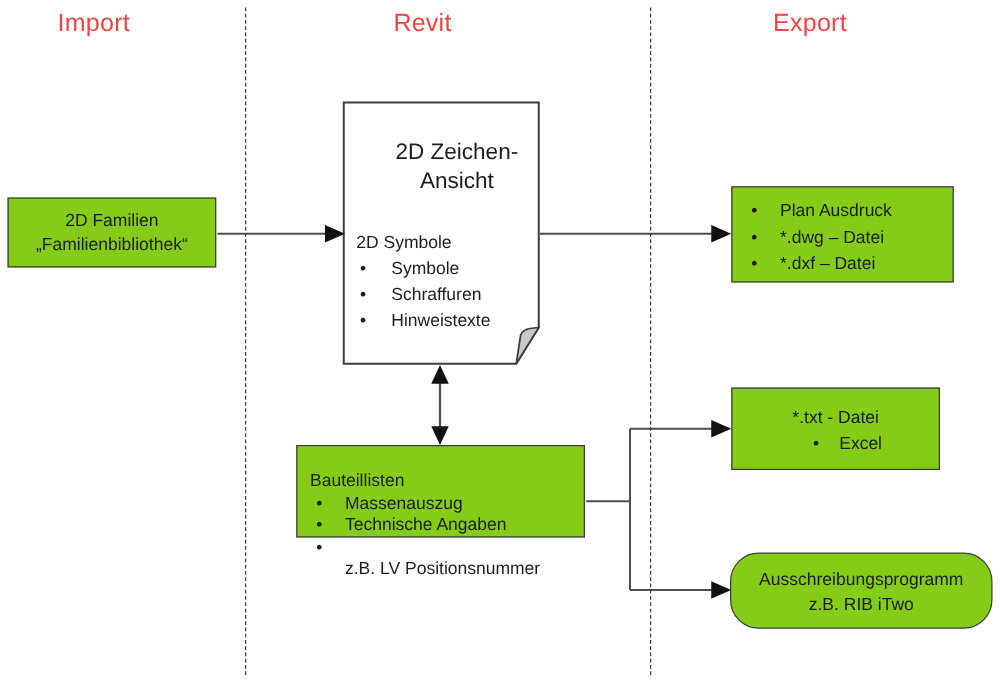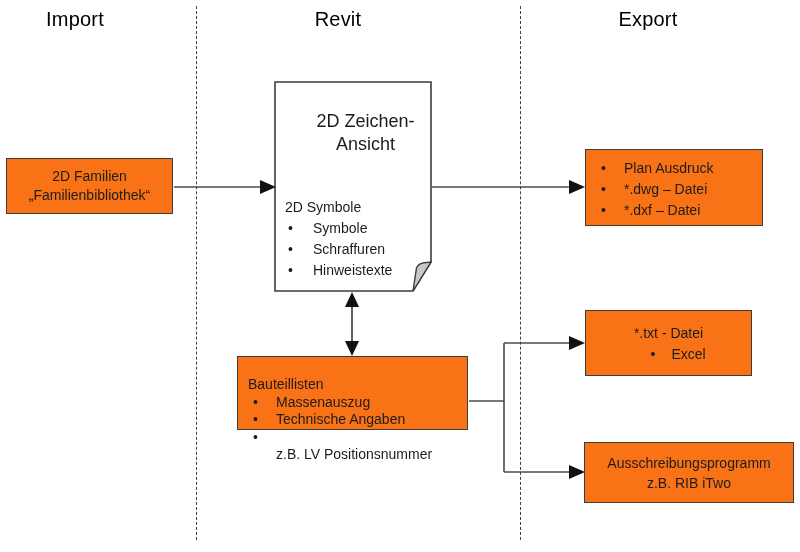--- a/index.html
+++ b/index.html
@@ -2,53 +2,53 @@
 <html><head>
 <meta charset="utf-8">
 <style>
   html,body{margin:0;padding:0;}
   body{
     width:800px;height:552px;position:relative;background:#ffffff;
     font-family:"Liberation Sans", sans-serif;color:#1c1c1c;overflow:hidden;
   }
   .lane-title{
     position:absolute;top:8px;width:110px;text-align:center;
-    font-size:20px;color:#000000;letter-spacing:.2px;
+    font-size:20px;color:#ef4444;letter-spacing:.2px;
   }
   .divider{
     position:absolute;top:6px;height:534px;width:0;
     border-left:1px dashed #3f3f3f;
   }
   #arrow-layer{position:absolute;left:0;top:0;z-index:0;}
   .ybox{
-    position:absolute;box-sizing:border-box;background:#f97316;
+    position:absolute;box-sizing:border-box;background:#84cc16;
     border:1.5px solid #3c3c3c;font-size:14px;line-height:19px;z-index:1;
   }
   .centered{display:flex;flex-direction:column;justify-content:center;align-items:center;text-align:center;}
   .row{display:flex;align-items:baseline;}
   .blt{display:inline-block;padding-left:15px;width:23px;flex:0 0 auto;}
   .doc-text{
     position:absolute;left:275px;top:82px;width:181px;height:209px;z-index:1;
   }
   .doc-title{
     margin-top:28px;text-align:center;font-size:18px;line-height:23px;
   }
   .doc-body{
-    margin-top:41px;padding-left:10px;font-size:14px;line-height:21px;
+    margin-top:27px;padding-left:10px;font-size:14px;line-height:21px;
   }
   .doc-body .blt{padding-left:3px;width:25px;}
   #plan-box{left:585px;top:149px;width:178px;height:77px;padding-top:8px;line-height:21px;}
   #familien-box{left:6px;top:158px;width:167px;height:56px;}
   #txt-box{left:585px;top:310px;width:167px;height:66px;line-height:21px;padding-top:2px;}
   #txt-box .row{justify-content:center;}
   #txt-box .blt{padding-left:0;width:24px;text-align:right;margin-right:16px;}
   #bauteil-box{left:237px;top:356px;width:231px;height:74px;padding-top:19px;line-height:17.5px;}
   #bauteil-title{padding-left:10px;}
   #bauteil-note{padding-left:38px;}
-  #ausschr-box{left:584px;top:442px;width:210px;height:61px;line-height:20px;}
+  #ausschr-box{left:584px;top:442px;width:210px;height:61px;line-height:20px;border-radius:23px;}
 </style>
 </head>
 <body>
 
 <svg id="arrow-layer" width="800" height="552" viewBox="0 0 800 552">
 
   <g>
     <path d="M275,82 H431 V262 L413,291 H275 Z" fill="#ffffff" stroke="#3c3c3c" stroke-width="1.6"></path>
     <path d="M413,291 L416.5,268 Q418.5,263.5 424,262.8 L431,262 Z" fill="#c9c9c9" stroke="#3c3c3c" stroke-width="1.4"></path>
   </g>

